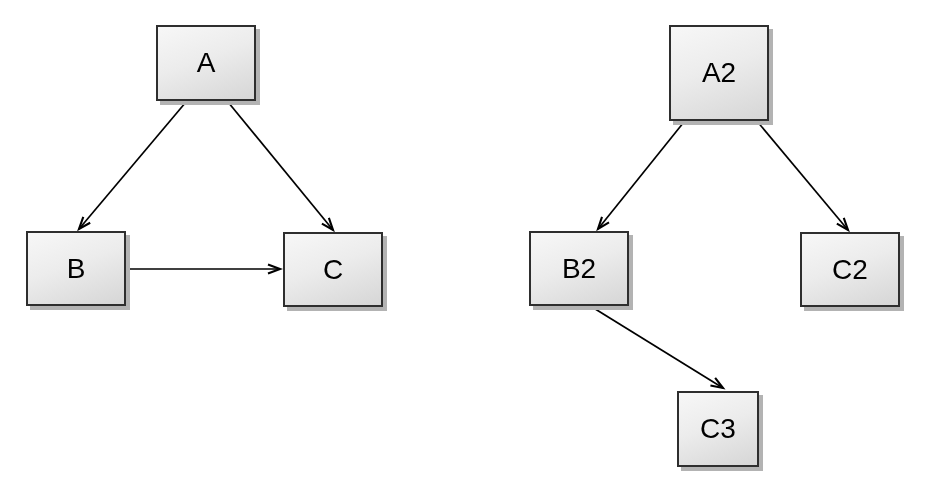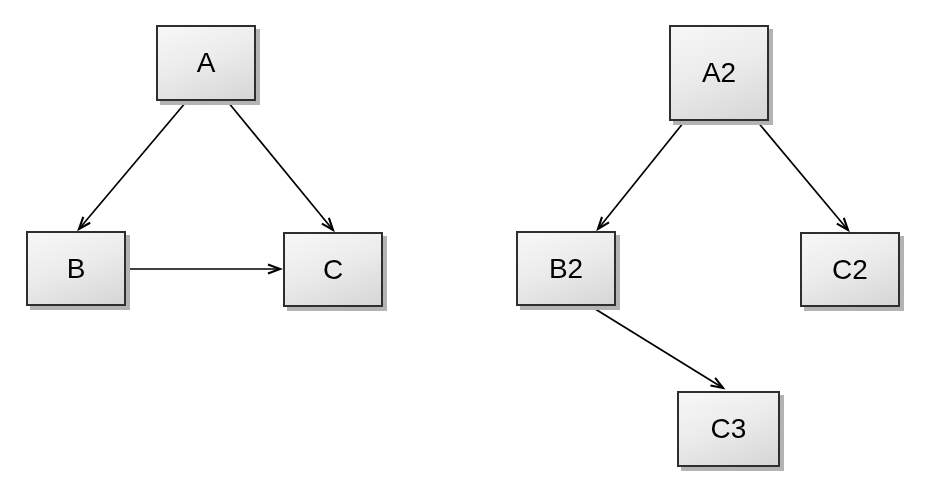--- a/index.html
+++ b/index.html
@@ -66,22 +66,22 @@
     </div>
     <div class="node" style="left: 26px; top: 231px; width: 100px; height: 75px;">
       <span class="node-label">B</span>
     </div>
     <div class="node" style="left: 283px; top: 232px; width: 100px; height: 75px;">
       <span class="node-label">C</span>
     </div>
     <div class="node" style="left: 669px; top: 25px; width: 100px; height: 96px;">
       <span class="node-label">A2</span>
     </div>
-    <div class="node" style="left: 516px; top: 231px; width: 100px; height: 75px;">
+    <div class="node" style="left: 529px; top: 231px; width: 100px; height: 75px;">
       <span class="node-label">B2</span>
     </div>
     <div class="node" style="left: 800px; top: 232px; width: 100px; height: 75px;">
       <span class="node-label">C2</span>
     </div>
-    <div class="node" style="left: 677px; top: 391px; width: 103px; height: 76px;">
+    <div class="node" style="left: 677px; top: 391px; width: 82px; height: 76px;">
       <span class="node-label">C3</span>
     </div>
   </div>
 
 </body></html>

